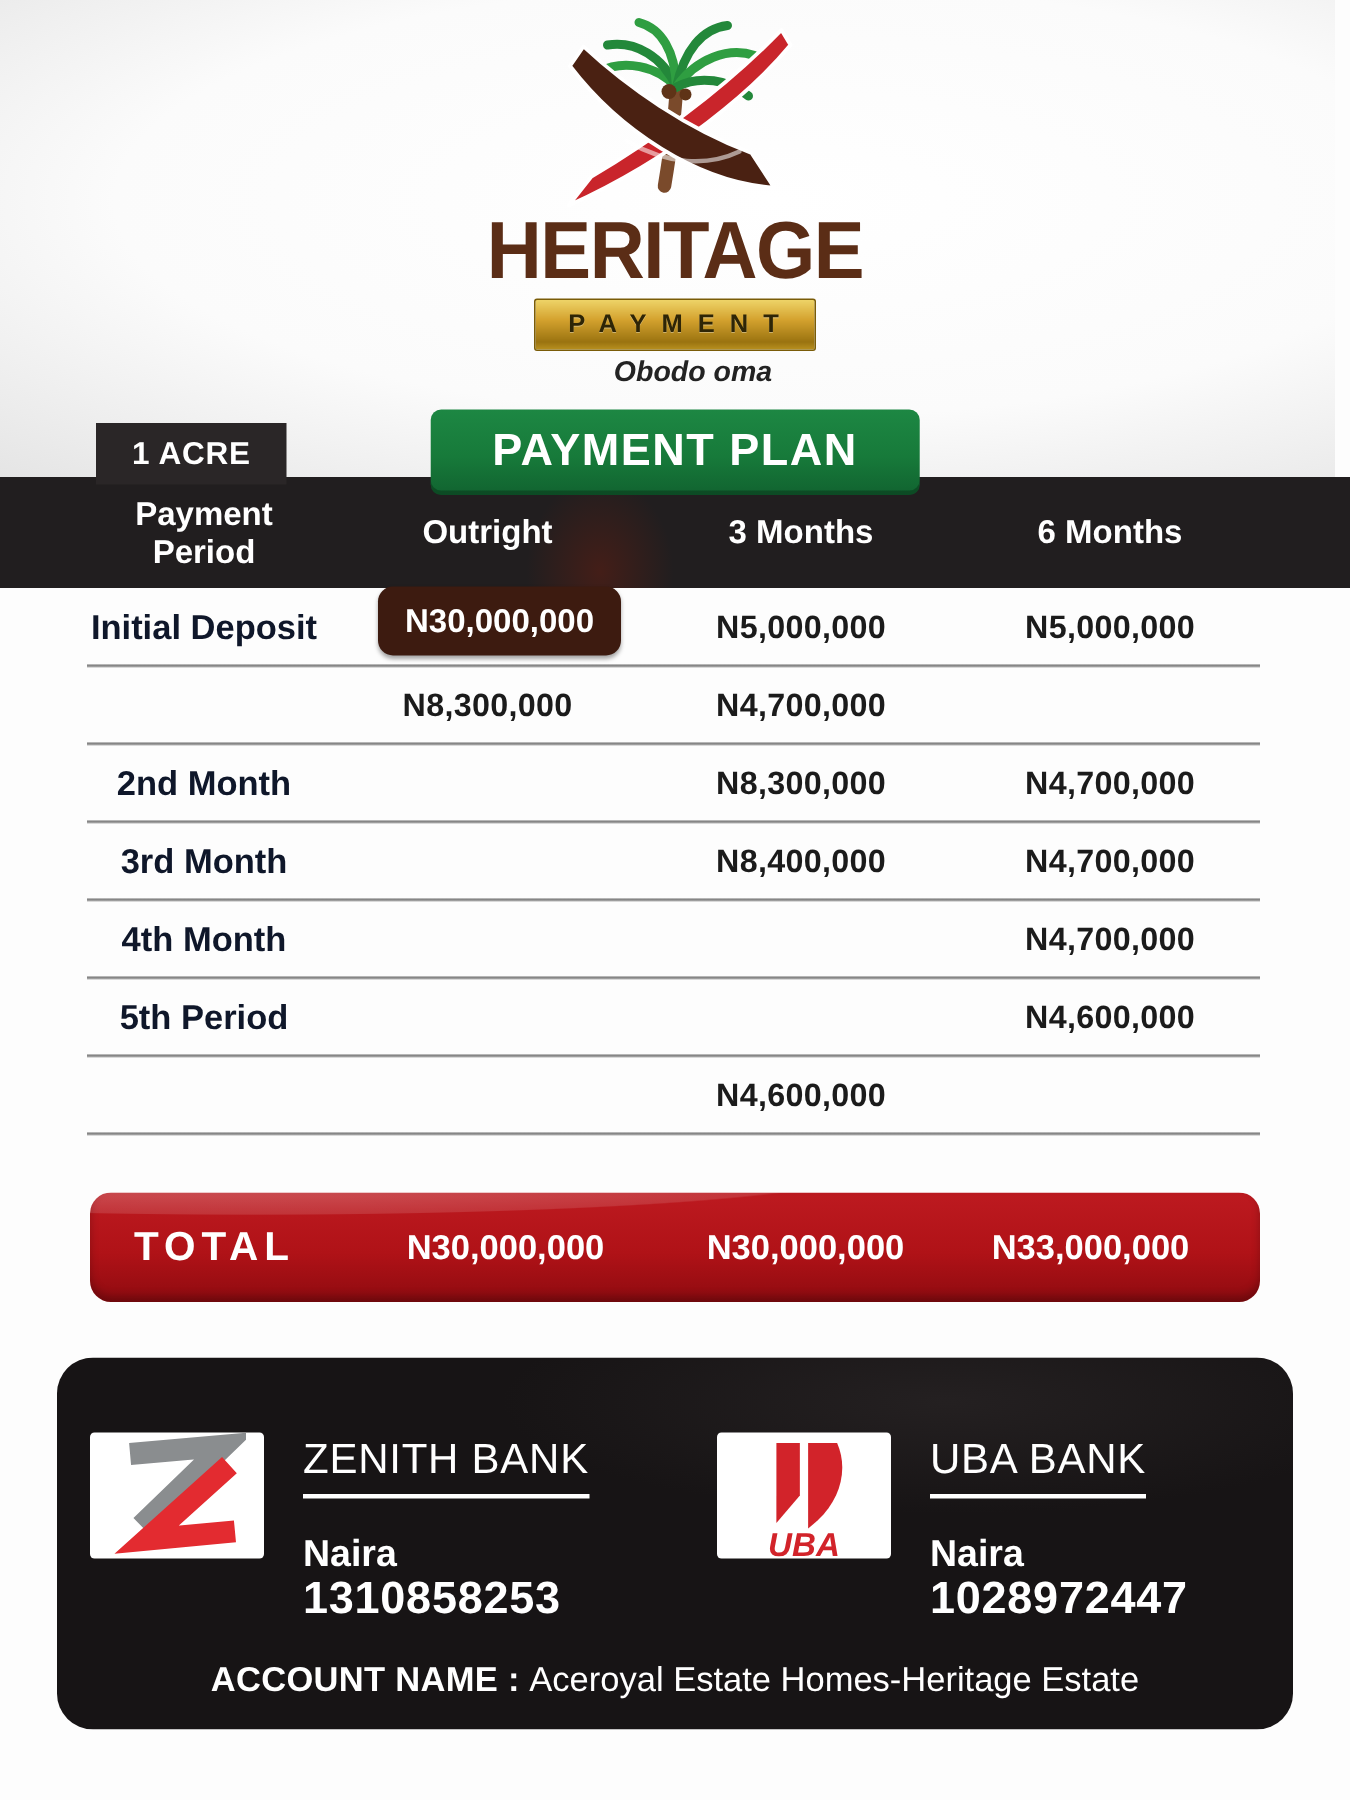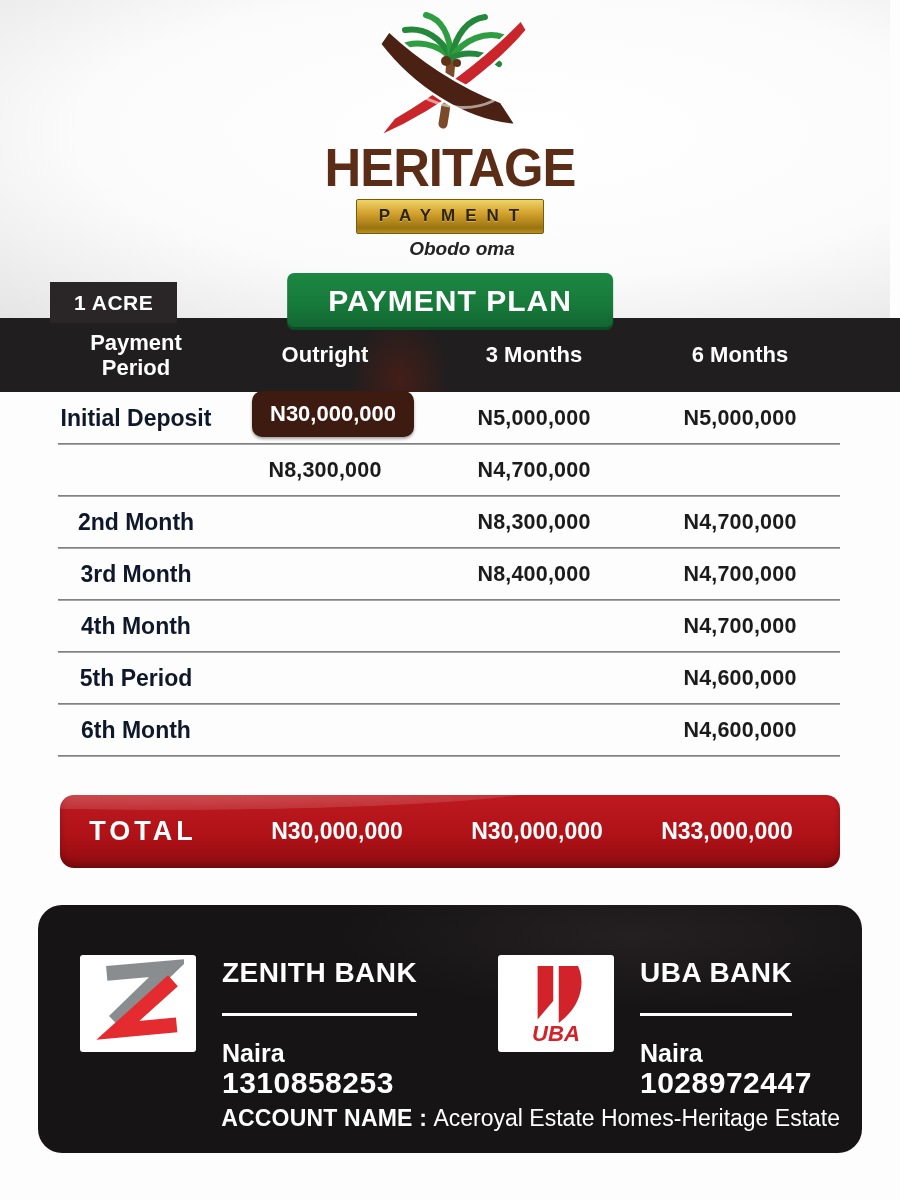--- a/index.html
+++ b/index.html
@@ -26,21 +26,21 @@
     background:linear-gradient(180deg,#ecd express 0) ;
     background:linear-gradient(180deg,#eed468 0%,#d4a22e 40%,#9a7310 85%,#b8901f 100%);
     border:1px solid #7a5c08;border-radius:2px;
     font-size:17px;font-weight:700;letter-spacing:10px;color:#2e2506;
     text-shadow:0 1px 0 rgba(255,255,255,.35);
   }
   .logo-tagline{margin-top:4px;font-size:19px;font-weight:700;font-style:italic;color:#232323;padding-left:24px;}
 
   
   .acre-badge{
-    position:absolute;left:50px;top:-36px;z-index:3;
+    position:absolute;left:64px;top:-36px;z-index:3;
     background:#2a2627;color:#fff;font-size:21px;font-weight:700;
     padding:9px 24px 8px;letter-spacing:.5px;
   }
   .plan-badge{
     position:absolute;left:50%;top:-45px;transform:translateX(-50%);z-index:3;
     background:linear-gradient(180deg,#1d8743 0%,#177a3a 55%,#116330 100%);
     color:#fff;font-size:30px;font-weight:800;letter-spacing:1px;
     padding:11px 41px 12px;border-radius:7px;white-space:nowrap;
     box-shadow:inset 0 -3px 0 rgba(0,0,0,.25);
   }
@@ -93,30 +93,30 @@
 
   
   .bank-card{
     position:relative;margin:37px auto 0;width:824px;height:248px;border-radius:24px;
     background:radial-gradient(60% 50% at 72% 12%, #242021 0%, rgba(36,32,33,0) 60%),#171415;
     color:#fff;box-sizing:border-box;padding:50px 22px 0;
   }
   .bank-grid{display:grid;grid-template-columns:418px 1fr;}
   .bank{display:flex;align-items:flex-start;gap:26px;}
   .bank-logo-box{
-    width:116px;height:97px;background:#fff;border-radius:3px;flex:0 0 auto;
-    display:flex;justify-content:center;margin-left:20px;
+    width:116px;height:84px;background:#fff;border-radius:3px;flex:0 0 auto;
+    display:flex;align-items:center;justify-content:center;
   }
   .bank-name{
-    display:inline-block;font-size:28px;font-weight:700;letter-spacing:.5px;
-    border-bottom:3px solid #fff;padding-bottom:24px;margin-top:2px;white-space:nowrap;
+    display:inline-block;font-size:28px;font-weight:400;letter-spacing:.5px;
+    border-bottom:3px solid #fff;padding-bottom:7px;margin-top:2px;white-space:nowrap;
   }
   .bank-cur{font-size:25px;font-weight:700;margin-top:24px;line-height:1.05;}
   .bank-acct{font-size:30px;font-weight:700;letter-spacing:.5px;line-height:1.1;}
-  .acct-line{text-align:right;margin-top:6px;font-size:23px;white-space:nowrap;}
+  .acct-line{text-align:center;margin-top:24px;font-size:23px;white-space:nowrap;}
   .acct-line .lbl{font-weight:800;letter-spacing:.2px;}
   .acct-line .val{font-weight:500;}
 </style>
 </head>
 <body>
 
 <div class="poster">
 
   <div class="hero">
     <div class="logo-stack">
@@ -208,21 +208,20 @@
       <div class="cols">
         <div class="c label">5th Period</div>
         <div class="c val"></div>
         <div class="c val"></div>
         <div class="c val">N4,600,000</div>
       </div>
     </div>
 
     <div class="prow">
       <div class="cols">
-        <div class="c label">6th Month</div>
         <div class="c val"></div>
         <div class="c val"></div>
         <div class="c val">N4,600,000</div>
       </div>
     </div>
   </div>
 
   <div class="total-bar">
     <div class="tcols">
       <div class="c total-label">TOTAL</div>

